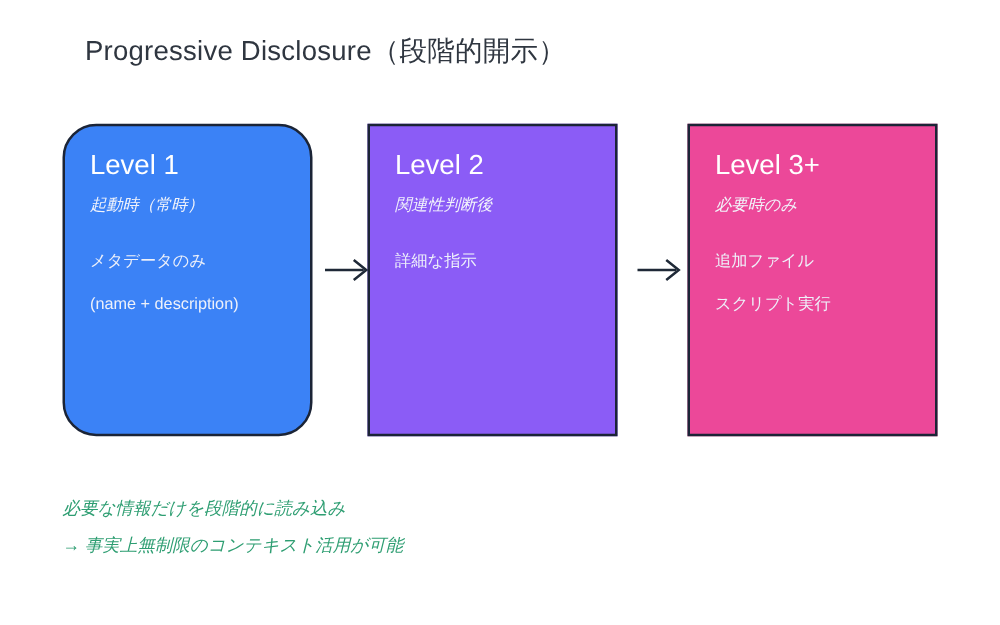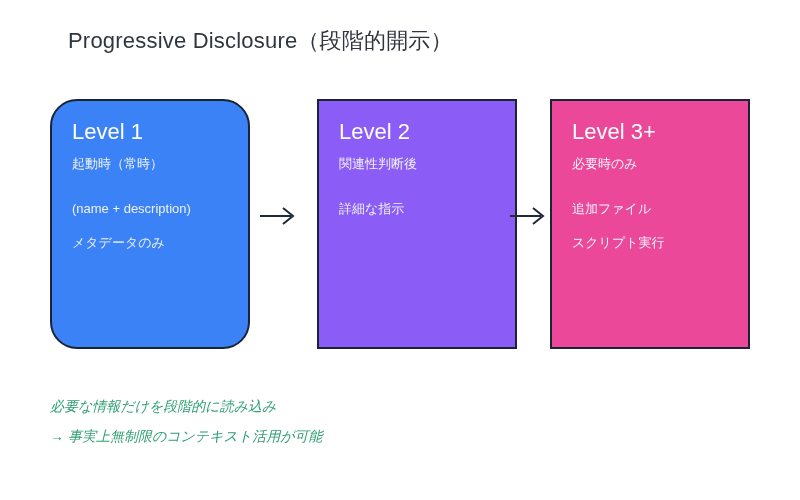--- a/index.html
+++ b/index.html
@@ -38,37 +38,38 @@
   .card {
     position: absolute;
     top: 0;
     width: 200px;
     height: 250px;
     box-sizing: border-box;
     border: 2px solid #1b2436;
     padding: 18px 20px 0 20px;
   }
   .card-1 { left: 0px; }
-  .card-2 { left: 267px; }
+  .card-2 { left: 244px; }
   .card-3 { left: 500px; }
   .card-level {
     font-size: 22px;
     font-weight: 400;
     color: #ffffff;
     line-height: 1.15;
     margin: 0 0 12px 0;
     white-space: nowrap;
   }
   .card-when {
     font-size: 13px;
     font-weight: 400;
     color: #f2f4fb;
     line-height: 1.3;
     margin: 0 0 28px 0;
     white-space: nowrap;
+    font-style: italic;
   }
   .card-detail {
     font-size: 13px;
     font-weight: 400;
     color: #eef1fa;
     line-height: 1.3;
     margin: 0 0 17px 0;
     white-space: nowrap;
   }
   .arrow {
@@ -104,22 +105,22 @@
 
 <div class="slide">
 
   <div class="page-title" style="color: rgb(47, 54, 64);">Progressive Disclosure（段階的開示）</div>
 
   <div class="cards">
 
     <div class="card card-1" style="background: rgb(59, 130, 246); border-color: rgb(27, 36, 54); border-radius: 27px;">
       <div class="card-level">Level 1</div>
       <div class="card-when">起動時（常時）</div>
+      <div class="card-detail">メタデータのみ</div>
       <div class="card-detail">(name + description)</div>
-      <div class="card-detail">メタデータのみ</div>
     </div>
 
     <div class="card card-2" style="background: rgb(139, 92, 246); border-color: rgb(27, 36, 54);">
       <div class="card-level">Level 2</div>
       <div class="card-when">関連性判断後</div>
       <div class="card-detail">詳細な指示</div>
     </div>
 
     <div class="card card-3" style="background: rgb(236, 72, 153); border-color: rgb(27, 36, 54);">
       <div class="card-level">Level 3+</div>

